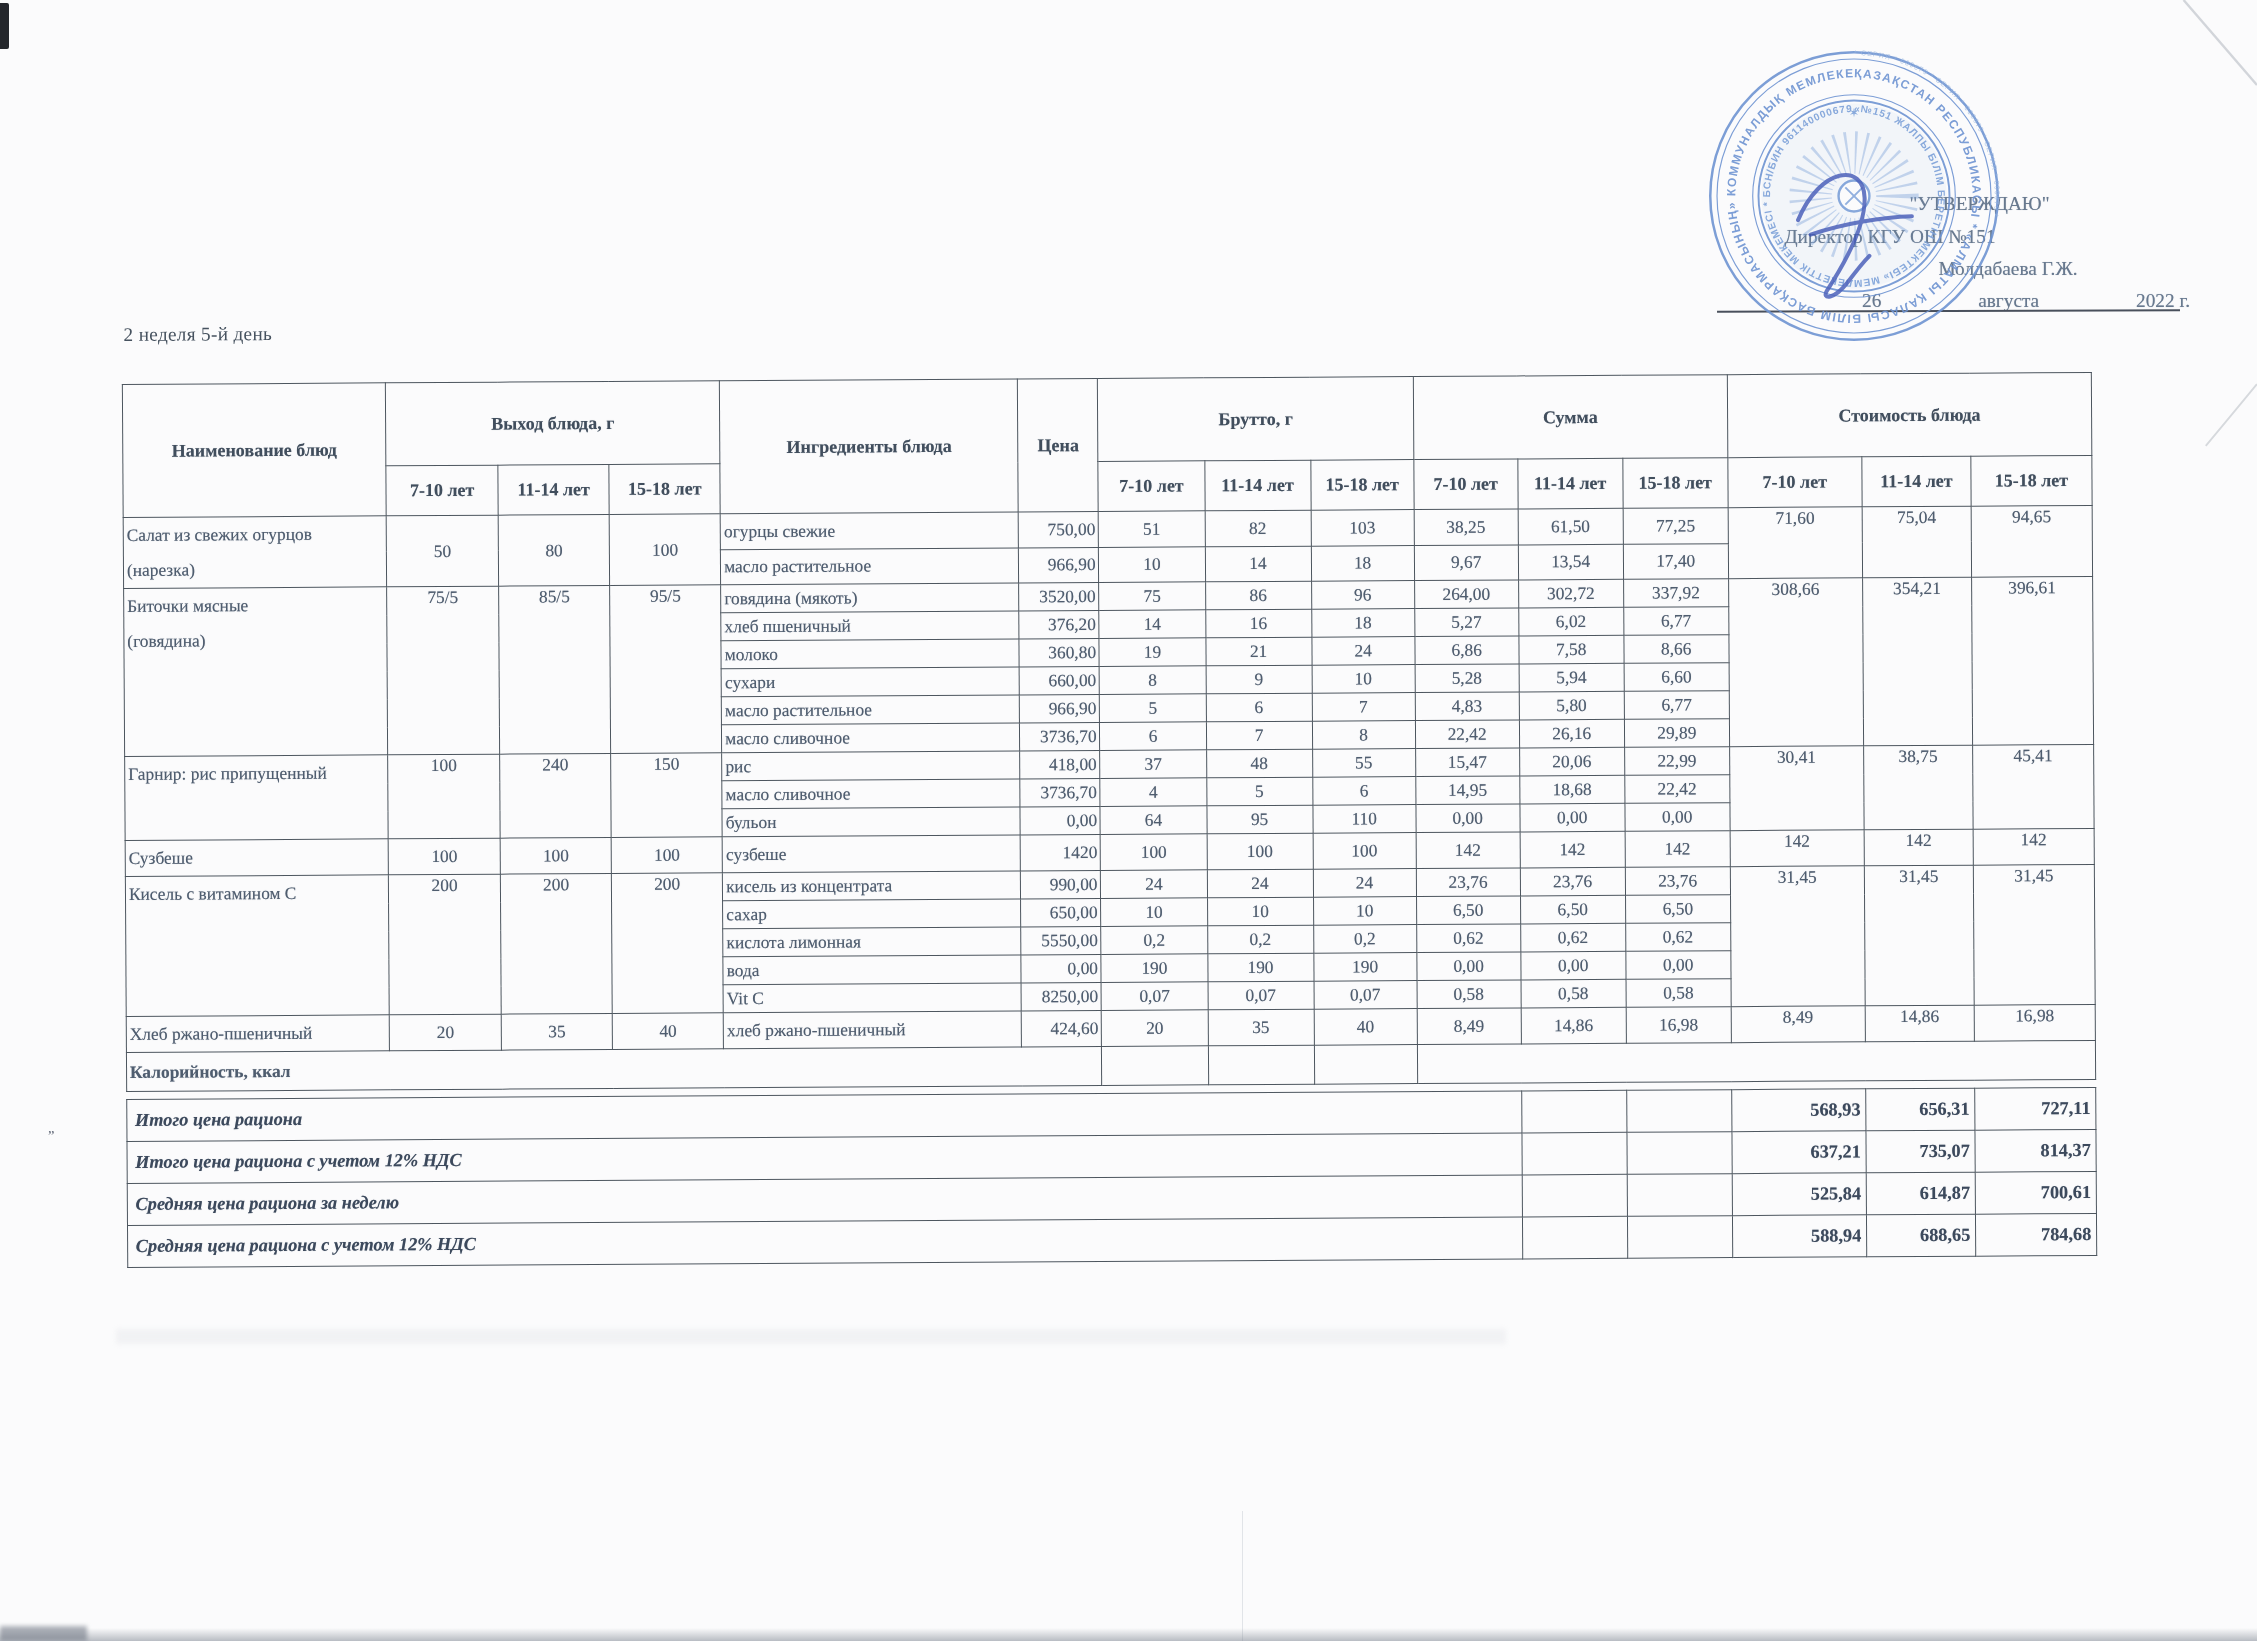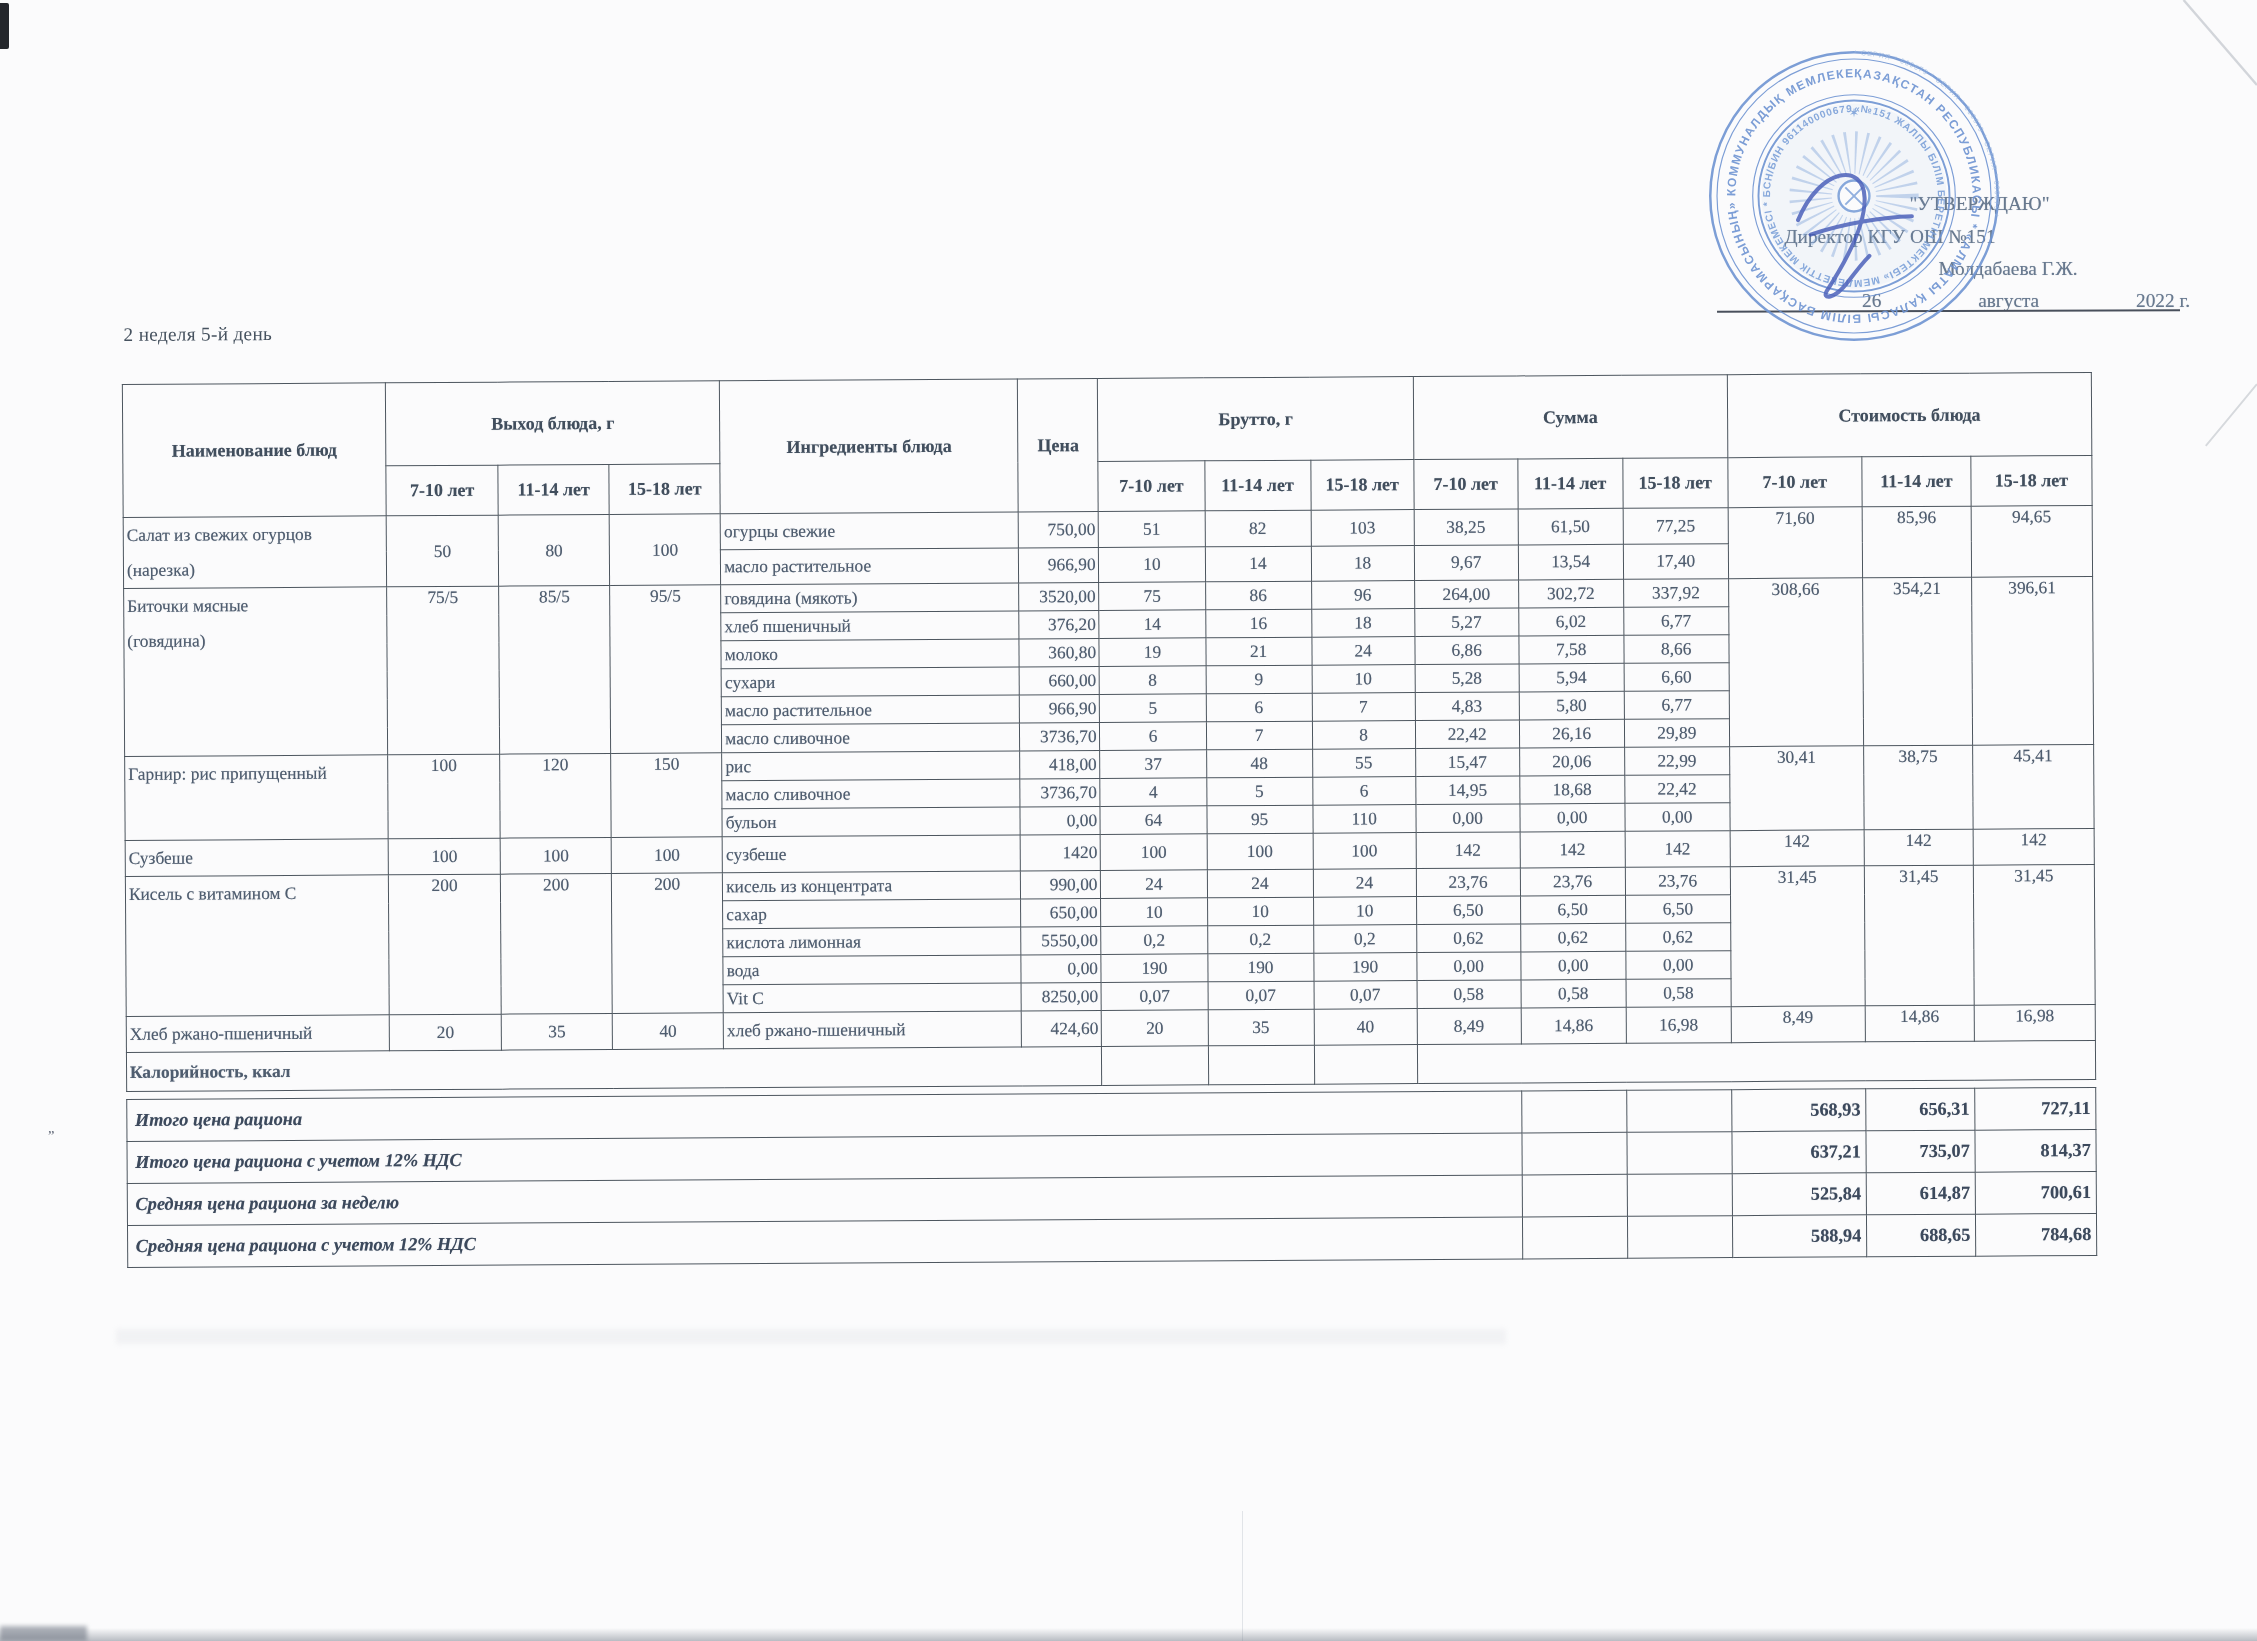--- a/index.html
+++ b/index.html
@@ -118,21 +118,21 @@
           <td class="c out vmid" rowspan="2">100</td>
           <td class="l">огурцы свежие</td>
           <td class="r">750,00</td>
           <td class="c">51</td>
           <td class="c">82</td>
           <td class="c">103</td>
           <td class="c">38,25</td>
           <td class="c">61,50</td>
           <td class="c">77,25</td>
           <td class="c cost" rowspan="2">71,60</td>
-          <td class="c cost" rowspan="2">85,96</td>
+          <td class="c cost" rowspan="2">75,04</td>
           <td class="c cost" rowspan="2">94,65</td>
         </tr>
         <tr>
           <td class="l">масло растительное</td>
           <td class="r">966,90</td>
           <td class="c">10</td>
           <td class="c">14</td>
           <td class="c">18</td>
           <td class="c">9,67</td>
           <td class="c">13,54</td>
@@ -202,21 +202,21 @@
           <td class="c">6</td>
           <td class="c">7</td>
           <td class="c">8</td>
           <td class="c">22,42</td>
           <td class="c">26,16</td>
           <td class="c">29,89</td>
         </tr>
         <tr>
           <td class="l name" rowspan="3">Гарнир: рис припущенный</td>
           <td class="c out" rowspan="3">100</td>
-          <td class="c out" rowspan="3">120</td>
+          <td class="c out" rowspan="3">240</td>
           <td class="c out" rowspan="3">150</td>
           <td class="l">рис</td>
           <td class="r">418,00</td>
           <td class="c">37</td>
           <td class="c">48</td>
           <td class="c">55</td>
           <td class="c">15,47</td>
           <td class="c">20,06</td>
           <td class="c">22,99</td>
           <td class="c cost" rowspan="3">30,41</td>

